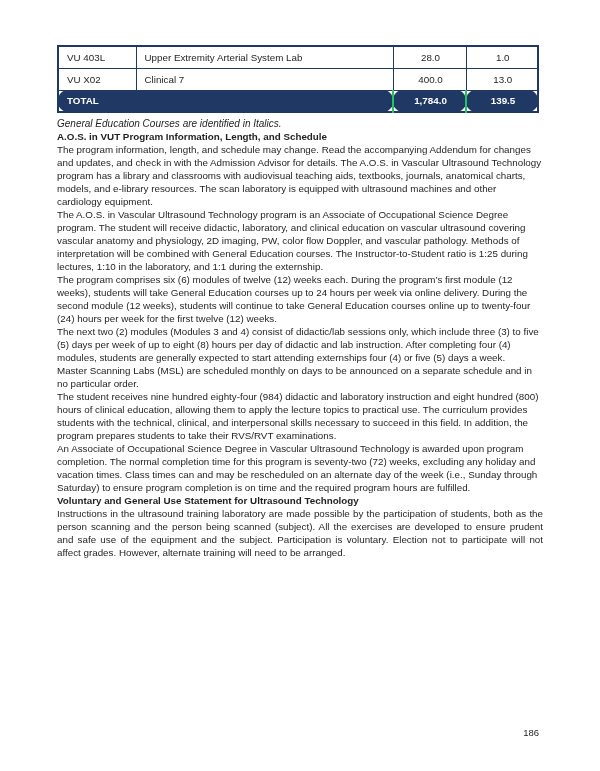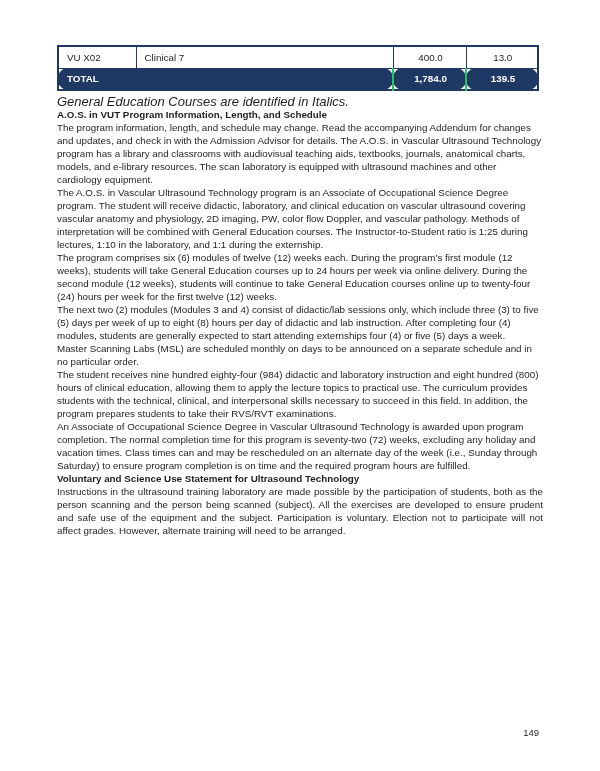--- a/index.html
+++ b/index.html
@@ -39,21 +39,21 @@
   tr.total-row td {
     background: #1f3864;
     color: #ffffff;
     font-weight: bold;
     border-radius: 10px;
   }
   tr.total-row td.sep { border-left: 2px solid #22c55e; }
 
   .caption {
     font-style: italic;
-    font-size: 13px;
+    font-size: 10px;
     margin-top: 4px;
     line-height: 13px;
   }
 
   
   h2.sec-heading {
     font-size: 9.8px;
     font-weight: bold;
     line-height: 13px;
   }
@@ -80,20 +80,26 @@
 
   <table class="course-table">
     <colgroup>
       <col style="width:78px">
         <col style="width:257px">
         <col style="width:73px">
         <col style="width:72px">
     </colgroup>
     <tbody>
       <tr>
+        <td>VU 403L</td>
+        <td>Upper Extremity Arterial System Lab</td>
+        <td class="c-num">28.0</td>
+        <td class="c-num">1.0</td>
+      </tr>
+      <tr>
         <td>VU X02</td>
         <td>Clinical 7</td>
         <td class="c-num">400.0</td>
         <td class="c-num">13.0</td>
       </tr>
       <tr class="total-row">
         <td colspan="2">TOTAL</td>
         <td class="c-num sep">1,784.0</td>
         <td class="c-num sep">139.5</td>
       </tr>
@@ -104,17 +110,17 @@
 
   <h2 class="sec-heading">A.O.S. in VUT Program Information, Length, and Schedule</h2>
   <p class="body-par">The program information, length, and schedule may change. Read the accompanying Addendum for changes and updates, and check in with the Admission Advisor for details. The A.O.S. in Vascular Ultrasound Technology program has a library and classrooms with audiovisual teaching aids, textbooks, journals, anatomical charts, models, and e-library resources. The scan laboratory is equipped with ultrasound machines and other cardiology equipment.</p>
   <p class="body-par">The A.O.S. in Vascular Ultrasound Technology program is an Associate of Occupational Science Degree program. The student will receive didactic, laboratory, and clinical education on vascular ultrasound covering vascular anatomy and physiology, 2D imaging, PW, color flow Doppler, and vascular pathology. Methods of interpretation will be combined with General Education courses. The Instructor-to-Student ratio is 1:25 during lectures, 1:10 in the laboratory, and 1:1 during the externship.</p>
   <p class="body-par">The program comprises six (6) modules of twelve (12) weeks each. During the program’s first module (12 weeks), students will take General Education courses up to 24 hours per week via online delivery. During the second module (12 weeks), students will continue to take General Education courses online up to twenty-four (24) hours per week for the first twelve (12) weeks.</p>
   <p class="body-par">The next two (2) modules (Modules 3 and 4) consist of didactic/lab sessions only, which include three (3) to five (5) days per week of up to eight (8) hours per day of didactic and lab instruction. After completing four (4) modules, students are generally expected to start attending externships four (4) or five (5) days a week.</p>
   <p class="body-par">Master Scanning Labs (MSL) are scheduled monthly on days to be announced on a separate schedule and in no particular order.</p>
   <p class="body-par">The student receives nine hundred eighty-four (984) didactic and laboratory instruction and eight hundred (800) hours of clinical education, allowing them to apply the lecture topics to practical use. The curriculum provides students with the technical, clinical, and interpersonal skills necessary to succeed in this field. In addition, the program prepares students to take their RVS/RVT examinations.</p>
   <p class="body-par">An Associate of Occupational Science Degree in Vascular Ultrasound Technology is awarded upon program completion. The normal completion time for this program is seventy-two (72) weeks, excluding any holiday and vacation times. Class times can and may be rescheduled on an alternate day of the week (i.e., Sunday through Saturday) to ensure program completion is on time and the required program hours are fulfilled.</p>
 
-  <h2 class="sec-heading">Voluntary and Science Use Statement for Ultrasound Technology</h2>
+  <h2 class="sec-heading">Voluntary and General Use Statement for Ultrasound Technology</h2>
   <p class="body-par justify">Instructions in the ultrasound training laboratory are made possible by the participation of students, both as the person scanning and the person being scanned (subject). All the exercises are developed to ensure prudent and safe use of the equipment and the subject. Participation is voluntary. Election not to participate will not affect grades. However, alternate training will need to be arranged.</p>
 
-  <div class="page-number">149</div>
+  <div class="page-number">186</div>
 </div>
 
 </body></html>

